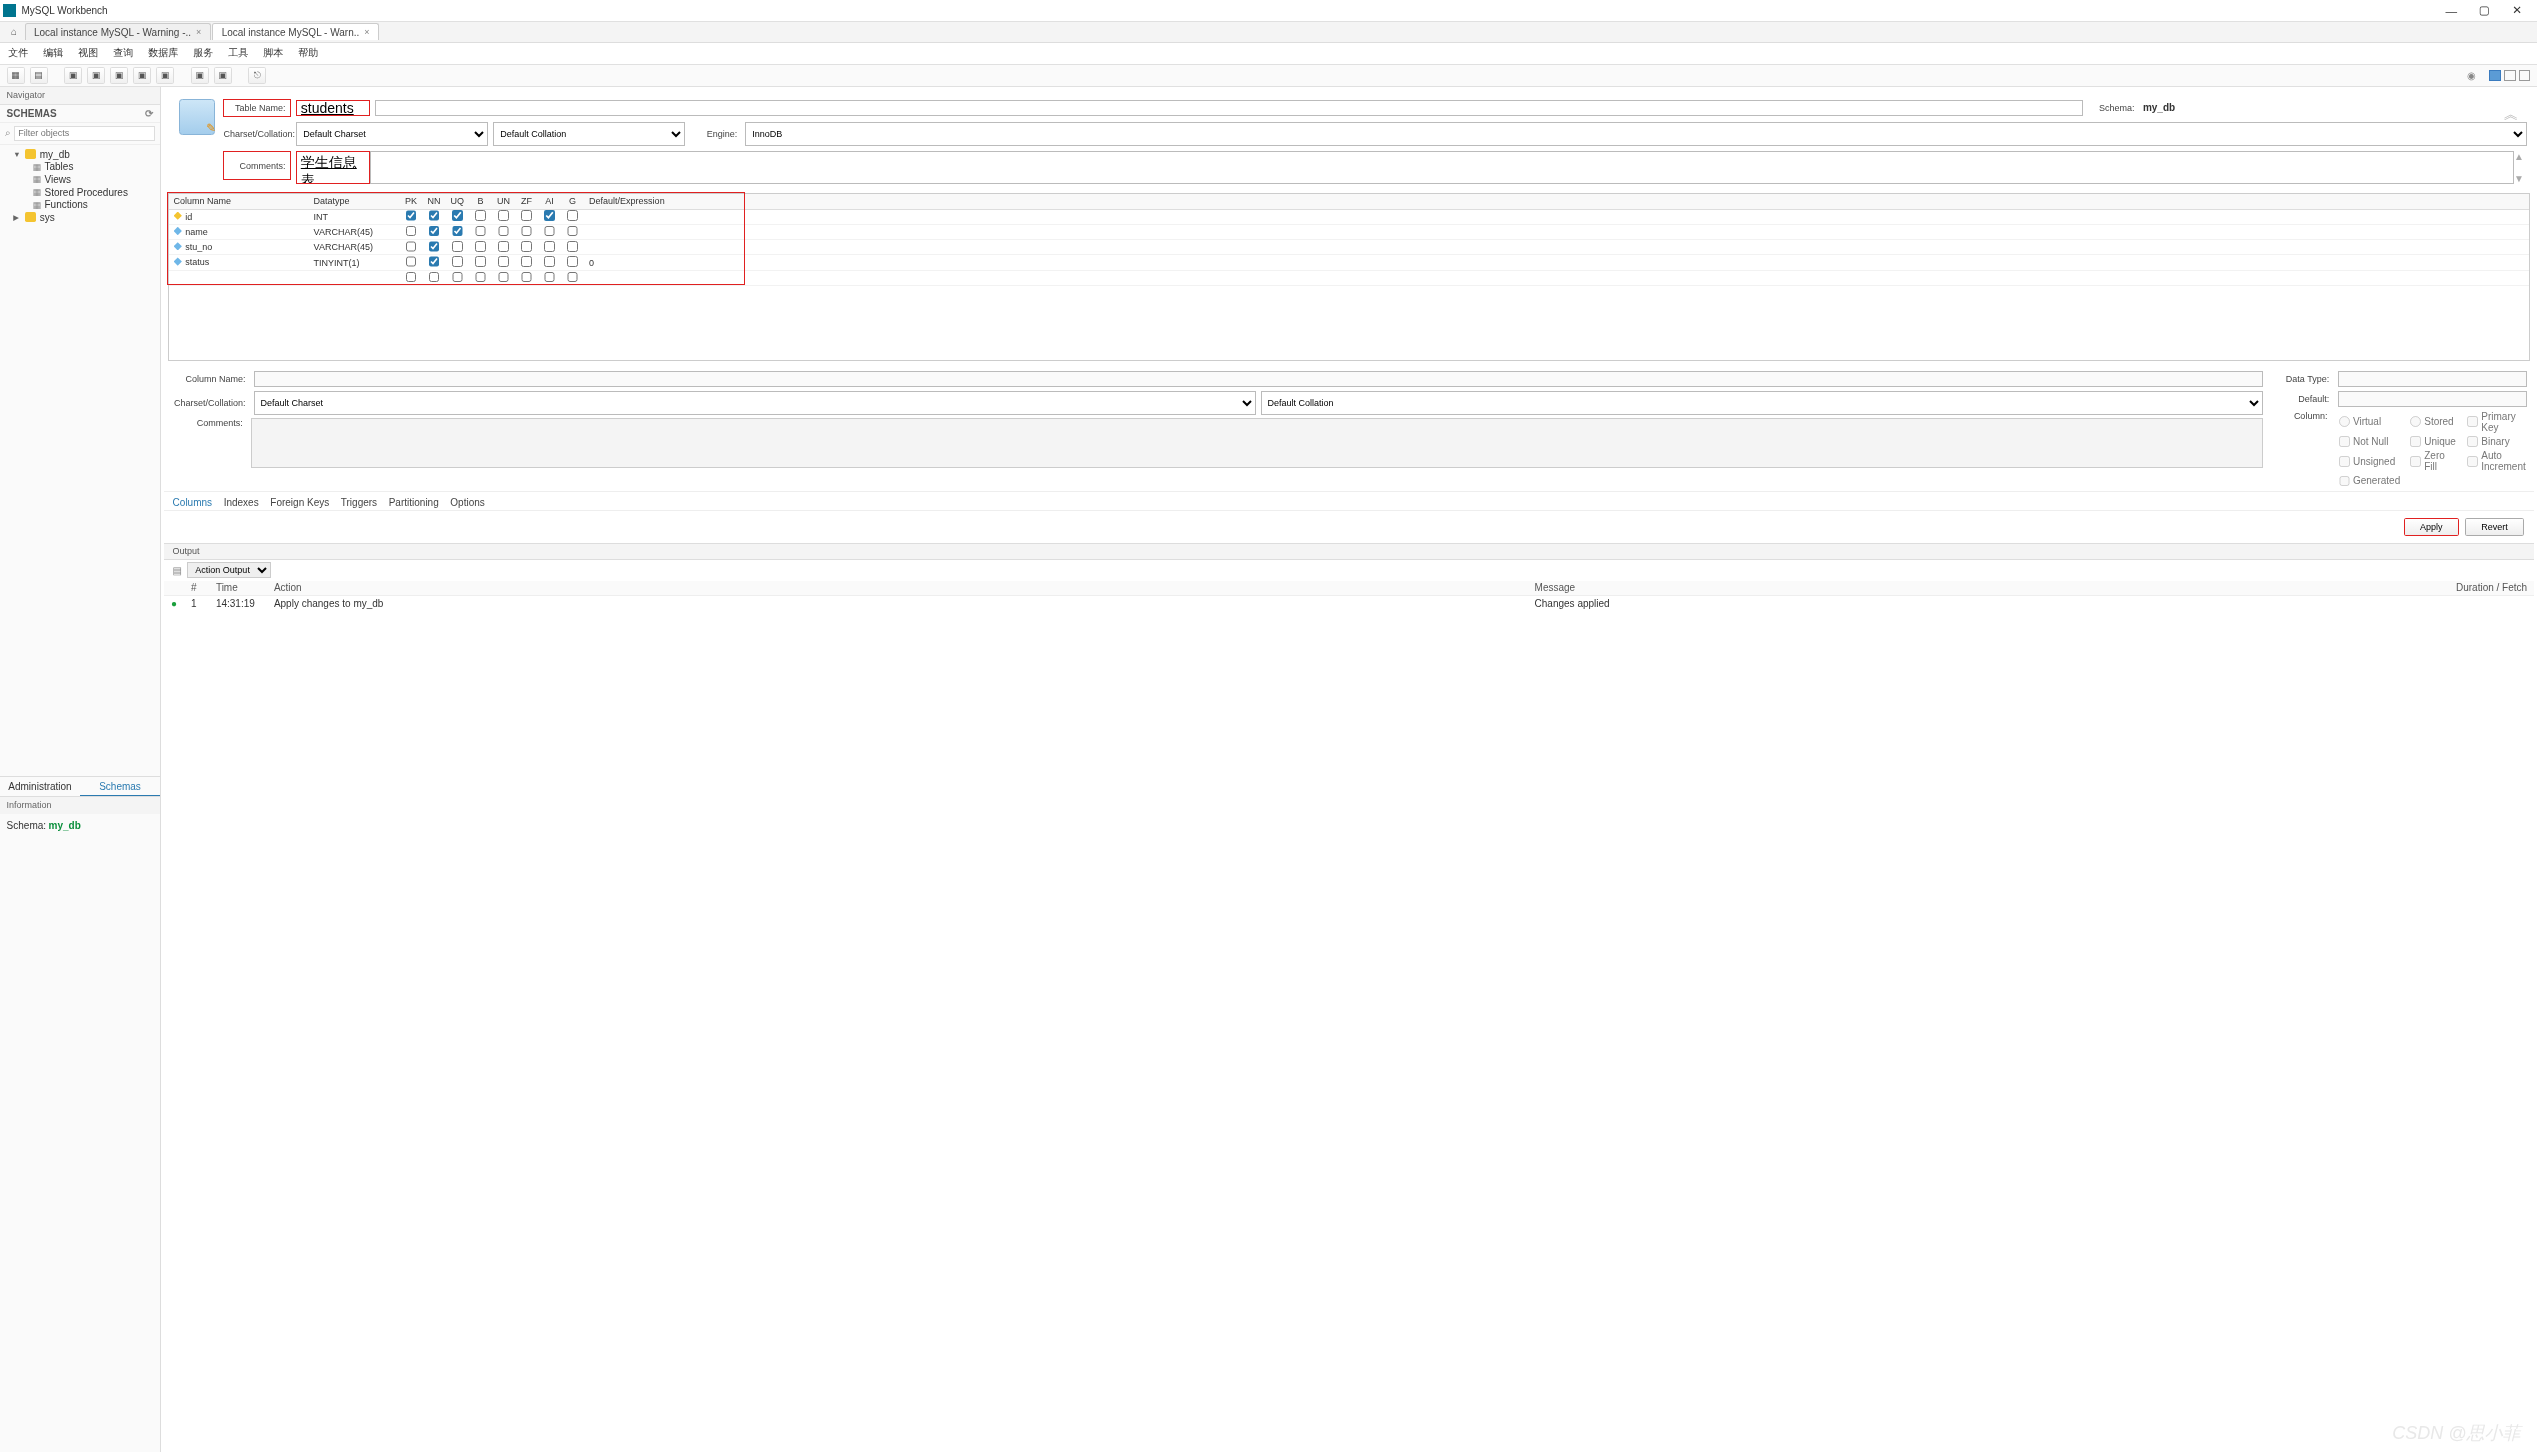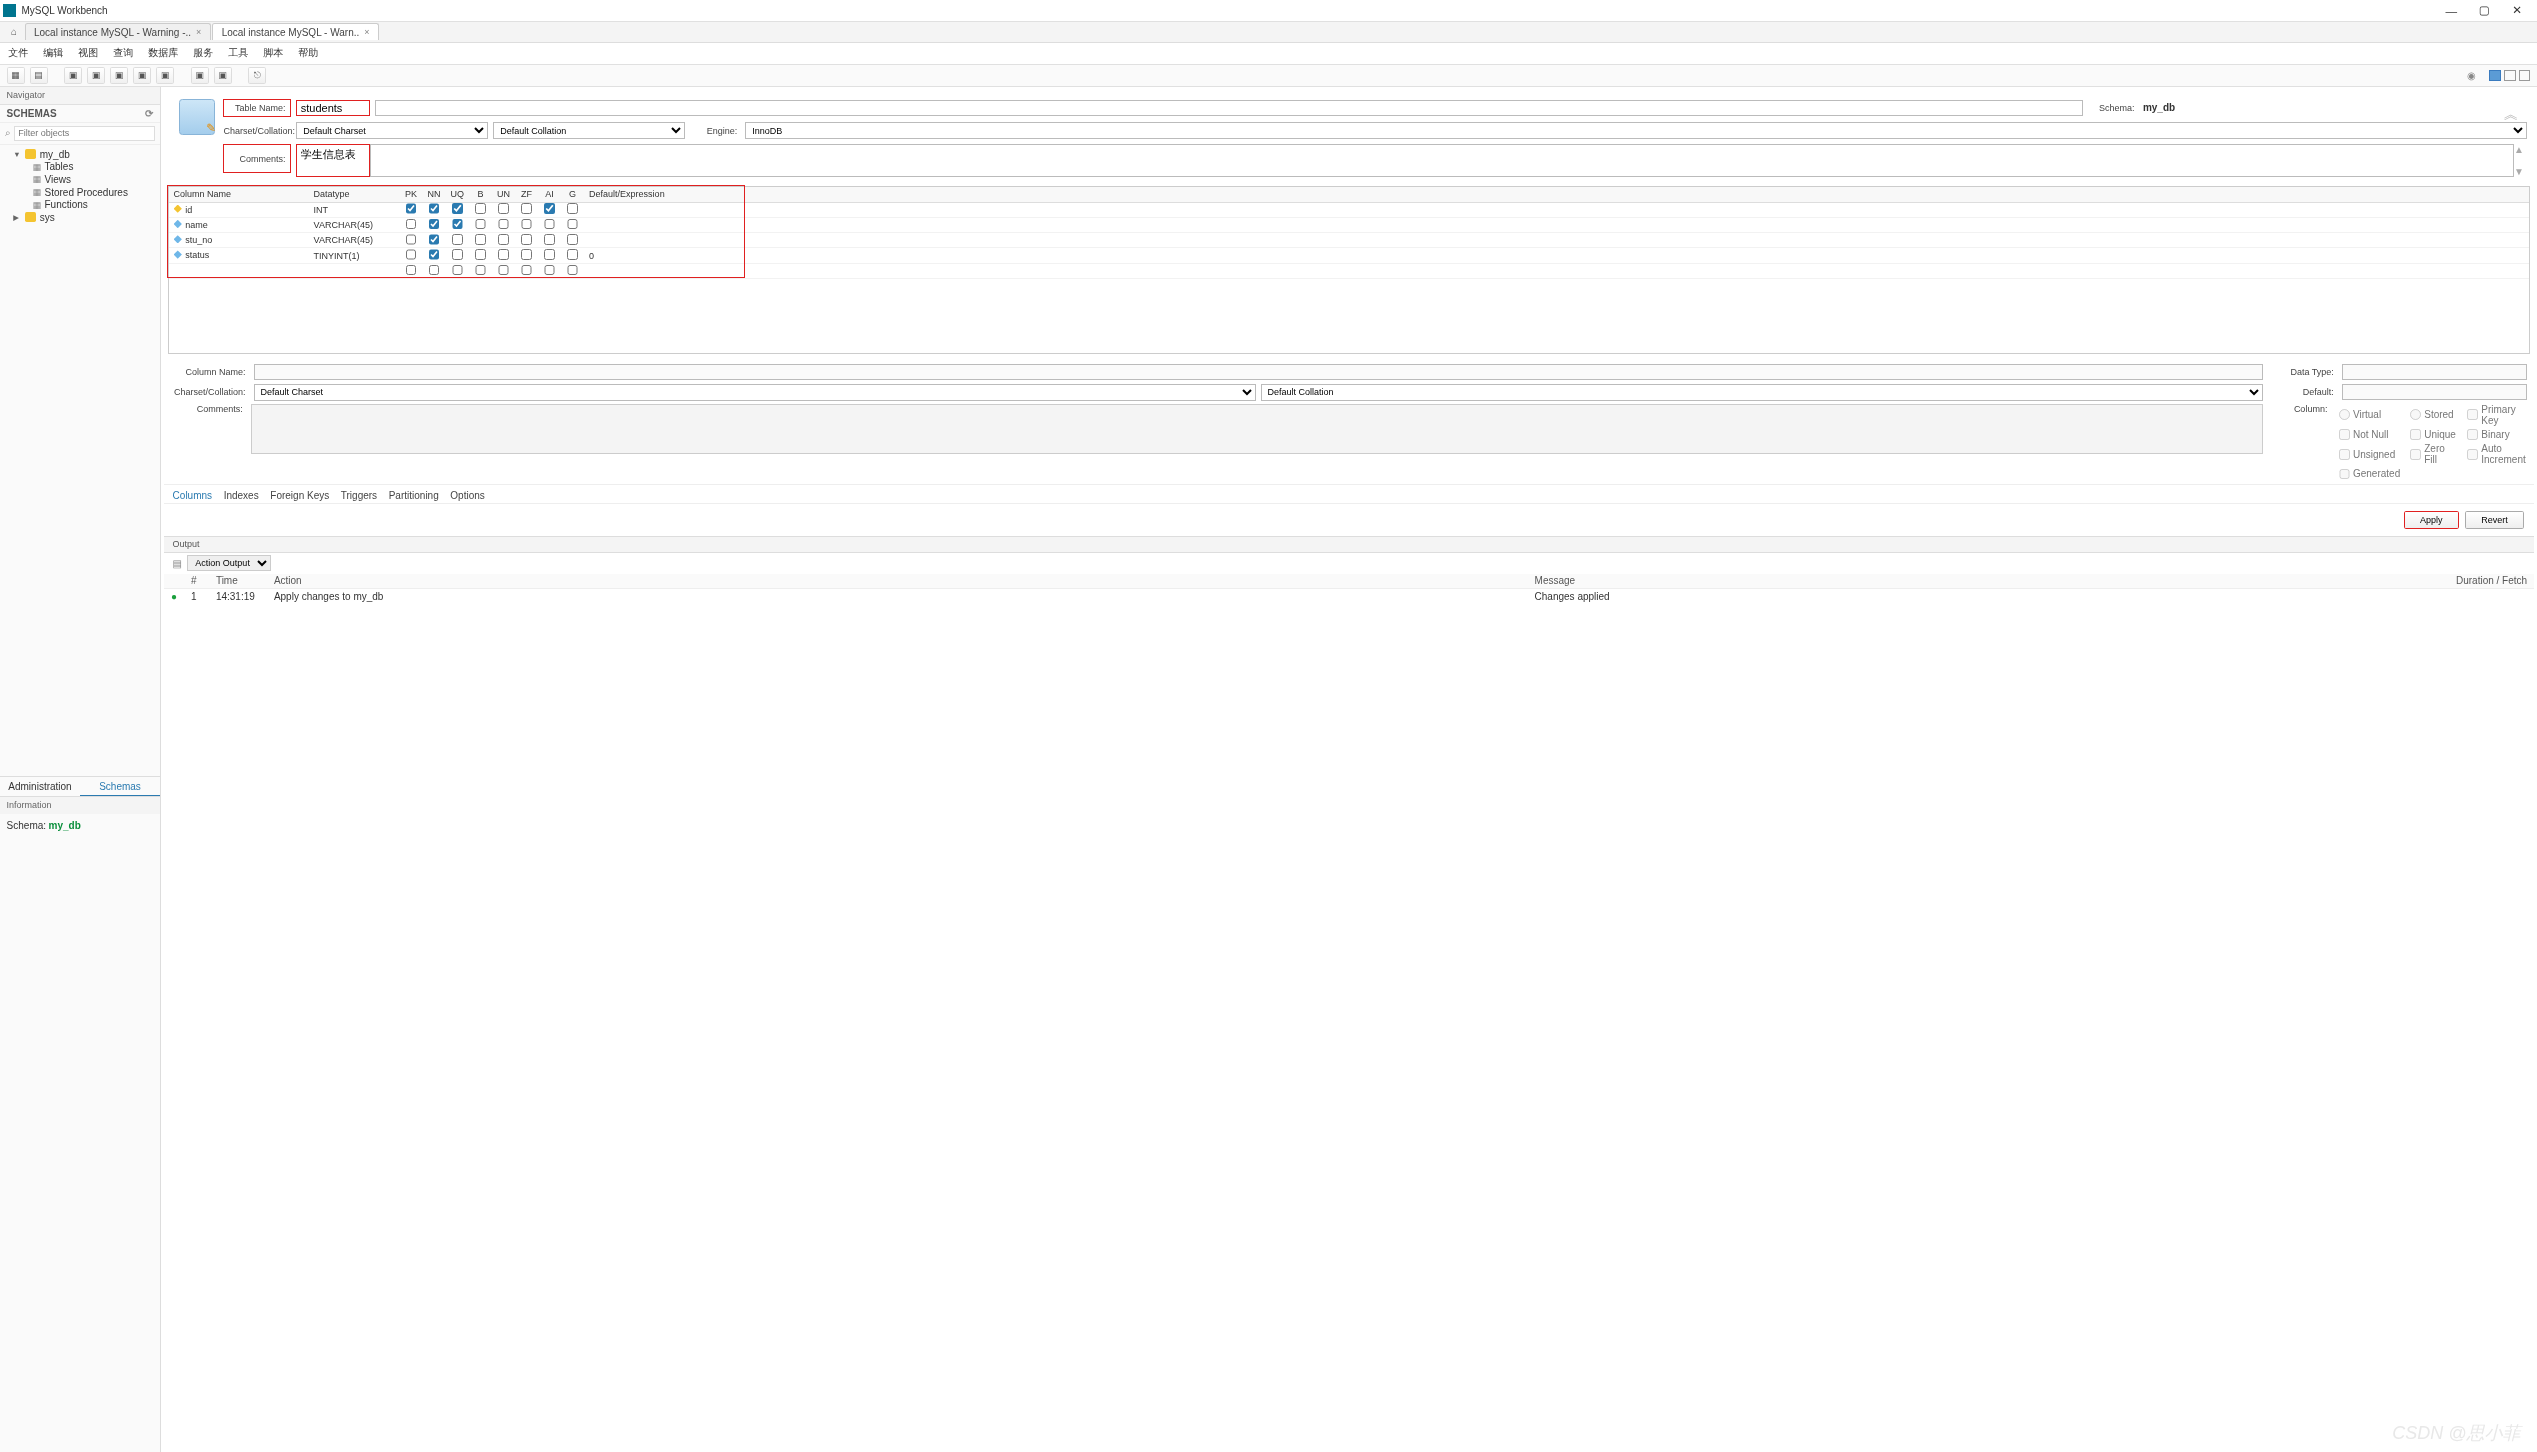--- a/index.html
+++ b/index.html
@@ -47,23 +47,23 @@
 .doc-tab { padding: 2.5px 10px; font-size: 9px; border: 0.8px solid #ccc; border-bottom: none; background: #f4f4f4; border-radius: 1.7px 1.7px 0 0; cursor: pointer; }
 .doc-tab.active { background: #7aa7c7; color: #fff; border-color: #6090b0; }
 .doc-tab .x { margin-left: 5px; color: #fff; }
 .editor { flex: 1; display: flex; flex-direction: column; padding: 3.3px; overflow: auto; min-height: 0; }
 .chevup { position: absolute; right: 15px; top: 15px; color: #bbb; font-size: 15px; }
 .form-area { position: relative; padding: 8.3px 6.6px 3.3px 6.6px; }
 .form-row { display: flex; align-items: center; margin-bottom: 5px; gap: 5px; }
 .table-icon { width: 36px; height: 36px; margin: 0 8.3px; background: linear-gradient(#cde6f7,#a4cdec); border: 0.8px solid #88b4d8; border-radius: 3.3px; position: relative; }
 .table-icon::after { content: "✎"; position: absolute; right: -1.7px; bottom: -1.7px; color: #e88b00; font-size: 11.6px; }
 .lbl { width: 68px; text-align: right; font-size: 9px; color: #444; padding-right: 3.3px; white-space: nowrap; }
-.fld { border: 0.8px solid #bbb; padding: 1.7px 3.3px; font-size: 11px; background: #fff; height: 16.5px; }
+.fld { border: 0.8px solid #bbb; padding: 1.7px 3.3px; font-size: 14px; background: #fff; height: 16.5px; text-decoration: underline; }
 .fld.ro { background: #fafafa; }
-.sel { border: 0.8px solid #bbb; background: #fff; font-size: 9px; height: 17px; padding: 0.8px 1.7px; }
+.sel { border: 0.8px solid #bbb; background: #fff; font-size: 9px; height: 24px; padding: 0.8px 1.7px; }
 .redbox { border: 1.7px solid #e02020 !important; }
 .grid-wrap { border: 0.8px solid #ccc; margin: 0 3.3px 5px 3.3px; }
 .grid { width: 100%; border-collapse: collapse; }
 .grid th { font-size: 9px; text-align: left; padding: 2.5px 5px; border-bottom: 0.8px solid #ddd; background: #f8f8f8; font-weight: normal; color: #333; }
 .grid td { font-size: 9px; padding: 0.8px 5px; border-bottom: 0.8px solid #f2f2f2; }
 .grid .cico { display: inline-block; width: 8.3px; height: 8.3px; margin-right: 3.3px; }
 .grid .key { background: #f4c430; clip-path: polygon(50% 0,100% 50%,50% 100%,0 50%); }
 .grid .col { background: #6fb7e8; clip-path: polygon(50% 0,100% 50%,50% 100%,0 50%); }
 .grid input[type=checkbox] { margin: 0; width: 10.7px; height: 10.7px; accent-color: #2a7ab0; }
 .grid td.chk { text-align: center; width: 23px; }

